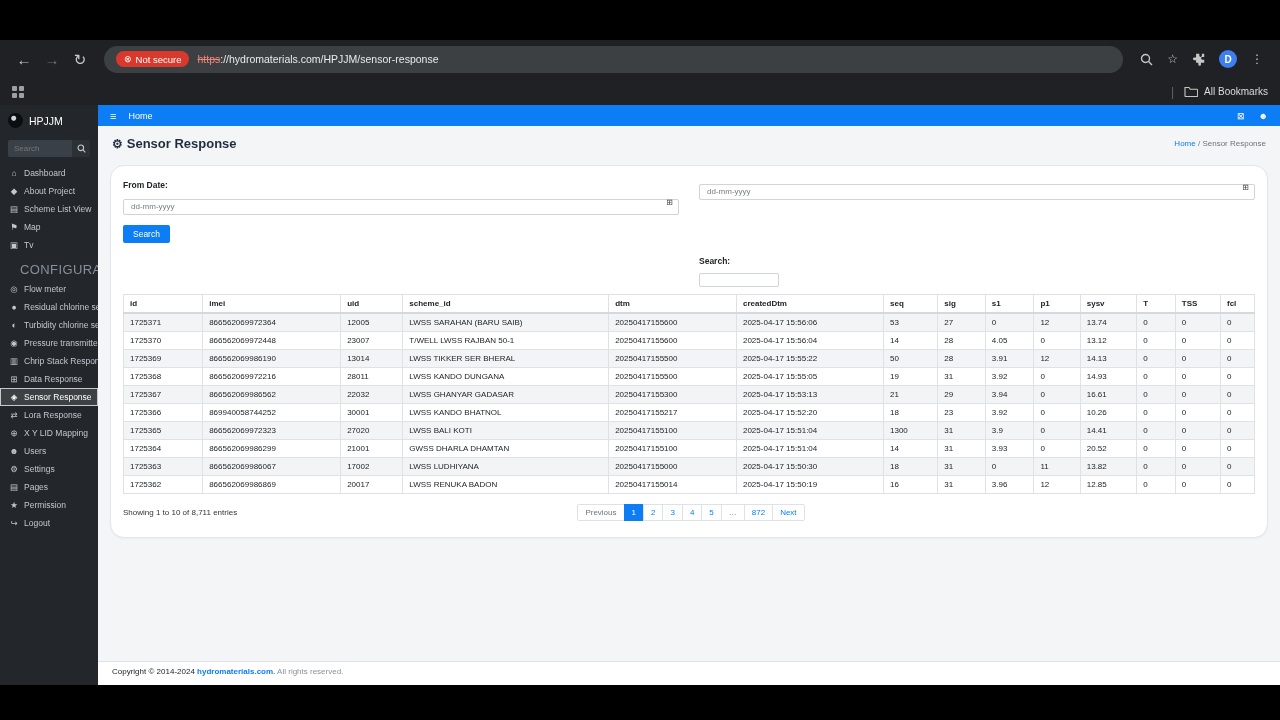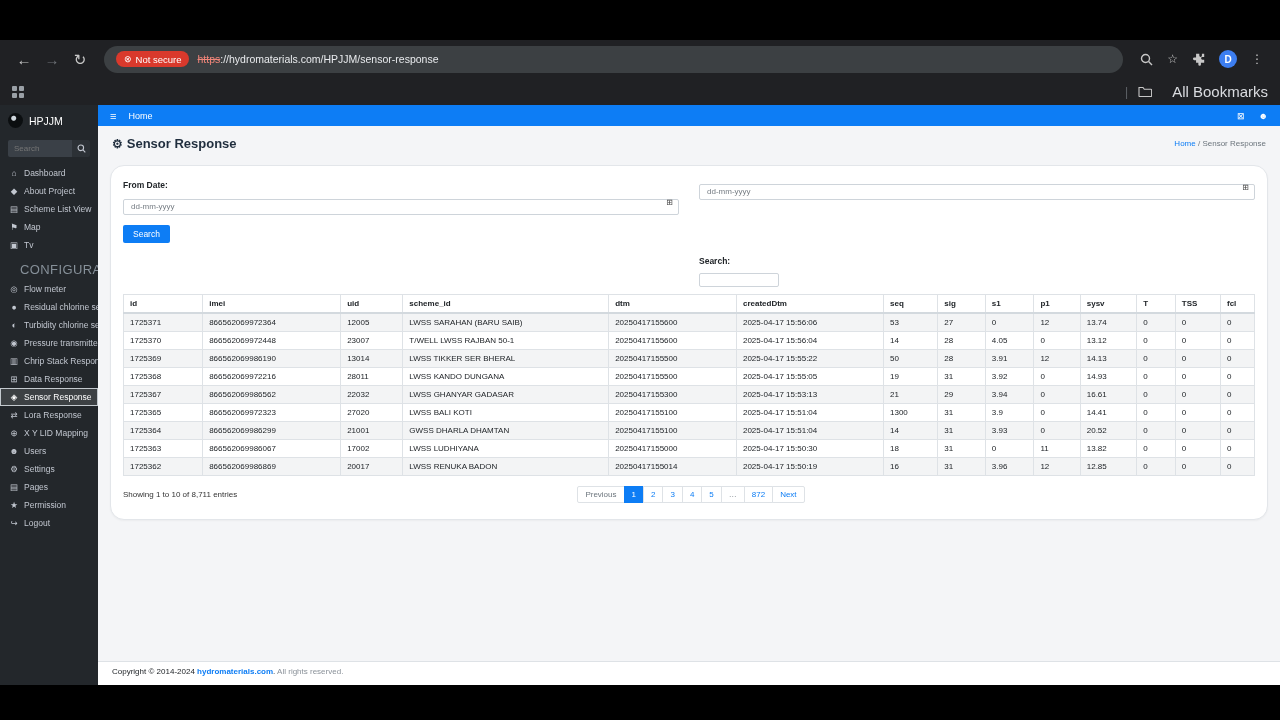--- a/index.html
+++ b/index.html
@@ -16,21 +16,21 @@
   .badge { background:#d9392c; color:#fff; border-radius:10px; padding:2.5px 8px; font-size:9.5px; display:flex; align-items:center; gap:4px; white-space:nowrap; cursor:pointer; }
   .badge .bicon { font-size:9px; line-height:1; }
   .url { color:#e8eaed; font-size:10.5px; white-space:nowrap; overflow:hidden; }
   .url s { color:#f08579; text-decoration:line-through; }
   .tb-icon { color:#c7c7c7; font-size:12px; margin:0 7px; cursor:pointer; line-height:1; display:flex; align-items:center; }
   .avatar { width:18px; height:18px; border-radius:50%; background:#3d7ef0; color:#fff; font-size:10px; font-weight:bold; display:flex; align-items:center; justify-content:center; margin:0 7px; cursor:pointer; }
   .bookmarks { height:27px; background:#202124; display:flex; align-items:center; padding:0 12px; }
   .grid-icon { display:grid; grid-template-columns:5px 5px; grid-gap:2px; cursor:pointer; }
   .grid-icon span { width:5px; height:5px; background:#9aa0a6; border-radius:1px; }
   .bm-sep { color:#5f6368; margin:0 10px; font-size:12px; }
-  .bm-label { color:#dadce0; font-size:15px; display:flex; align-items:center; gap:20px; cursor:pointer; }
+  .bm-label { color:#dadce0; font-size:10px; display:flex; align-items:center; gap:6px; cursor:pointer; }
   .spacer { flex:1; }
 
   
   .app { flex:1; display:flex; min-height:0; background:#fff; }
 
   
   .sidebar { width:98px; flex-shrink:0; background:#23272b; display:flex; flex-direction:column; overflow:hidden; }
   .brand { display:flex; align-items:center; gap:6px; padding:8px 8px 6px; cursor:pointer; }
   .brand-logo { width:15px; height:15px; border-radius:50%; background:radial-gradient(circle at 38% 35%, #cfd6dd 0 2px, #0b0e10 3px); flex-shrink:0; }
   .brand-text { color:#fff; font-size:10.5px; }
@@ -395,20 +395,36 @@
                 <td>21</td>
                 <td>29</td>
                 <td>3.94</td>
                 <td>0</td>
                 <td>16.61</td>
                 <td>0</td>
                 <td>0</td>
                 <td>0</td>
               </tr>
               <tr>
+                <td>1725366</td>
+                <td>869940058744252</td>
+                <td>30001</td>
+                <td>LWSS KANDO BHATNOL</td>
+                <td>20250417155217</td>
+                <td>2025-04-17 15:52:20</td>
+                <td>18</td>
+                <td>23</td>
+                <td>3.92</td>
+                <td>0</td>
+                <td>10.26</td>
+                <td>0</td>
+                <td>0</td>
+                <td>0</td>
+              </tr>
+              <tr>
                 <td>1725365</td>
                 <td>866562069972323</td>
                 <td>27020</td>
                 <td>LWSS BALI KOTI</td>
                 <td>20250417155100</td>
                 <td>2025-04-17 15:51:04</td>
                 <td>1300</td>
                 <td>31</td>
                 <td>3.9</td>
                 <td>0</td>

